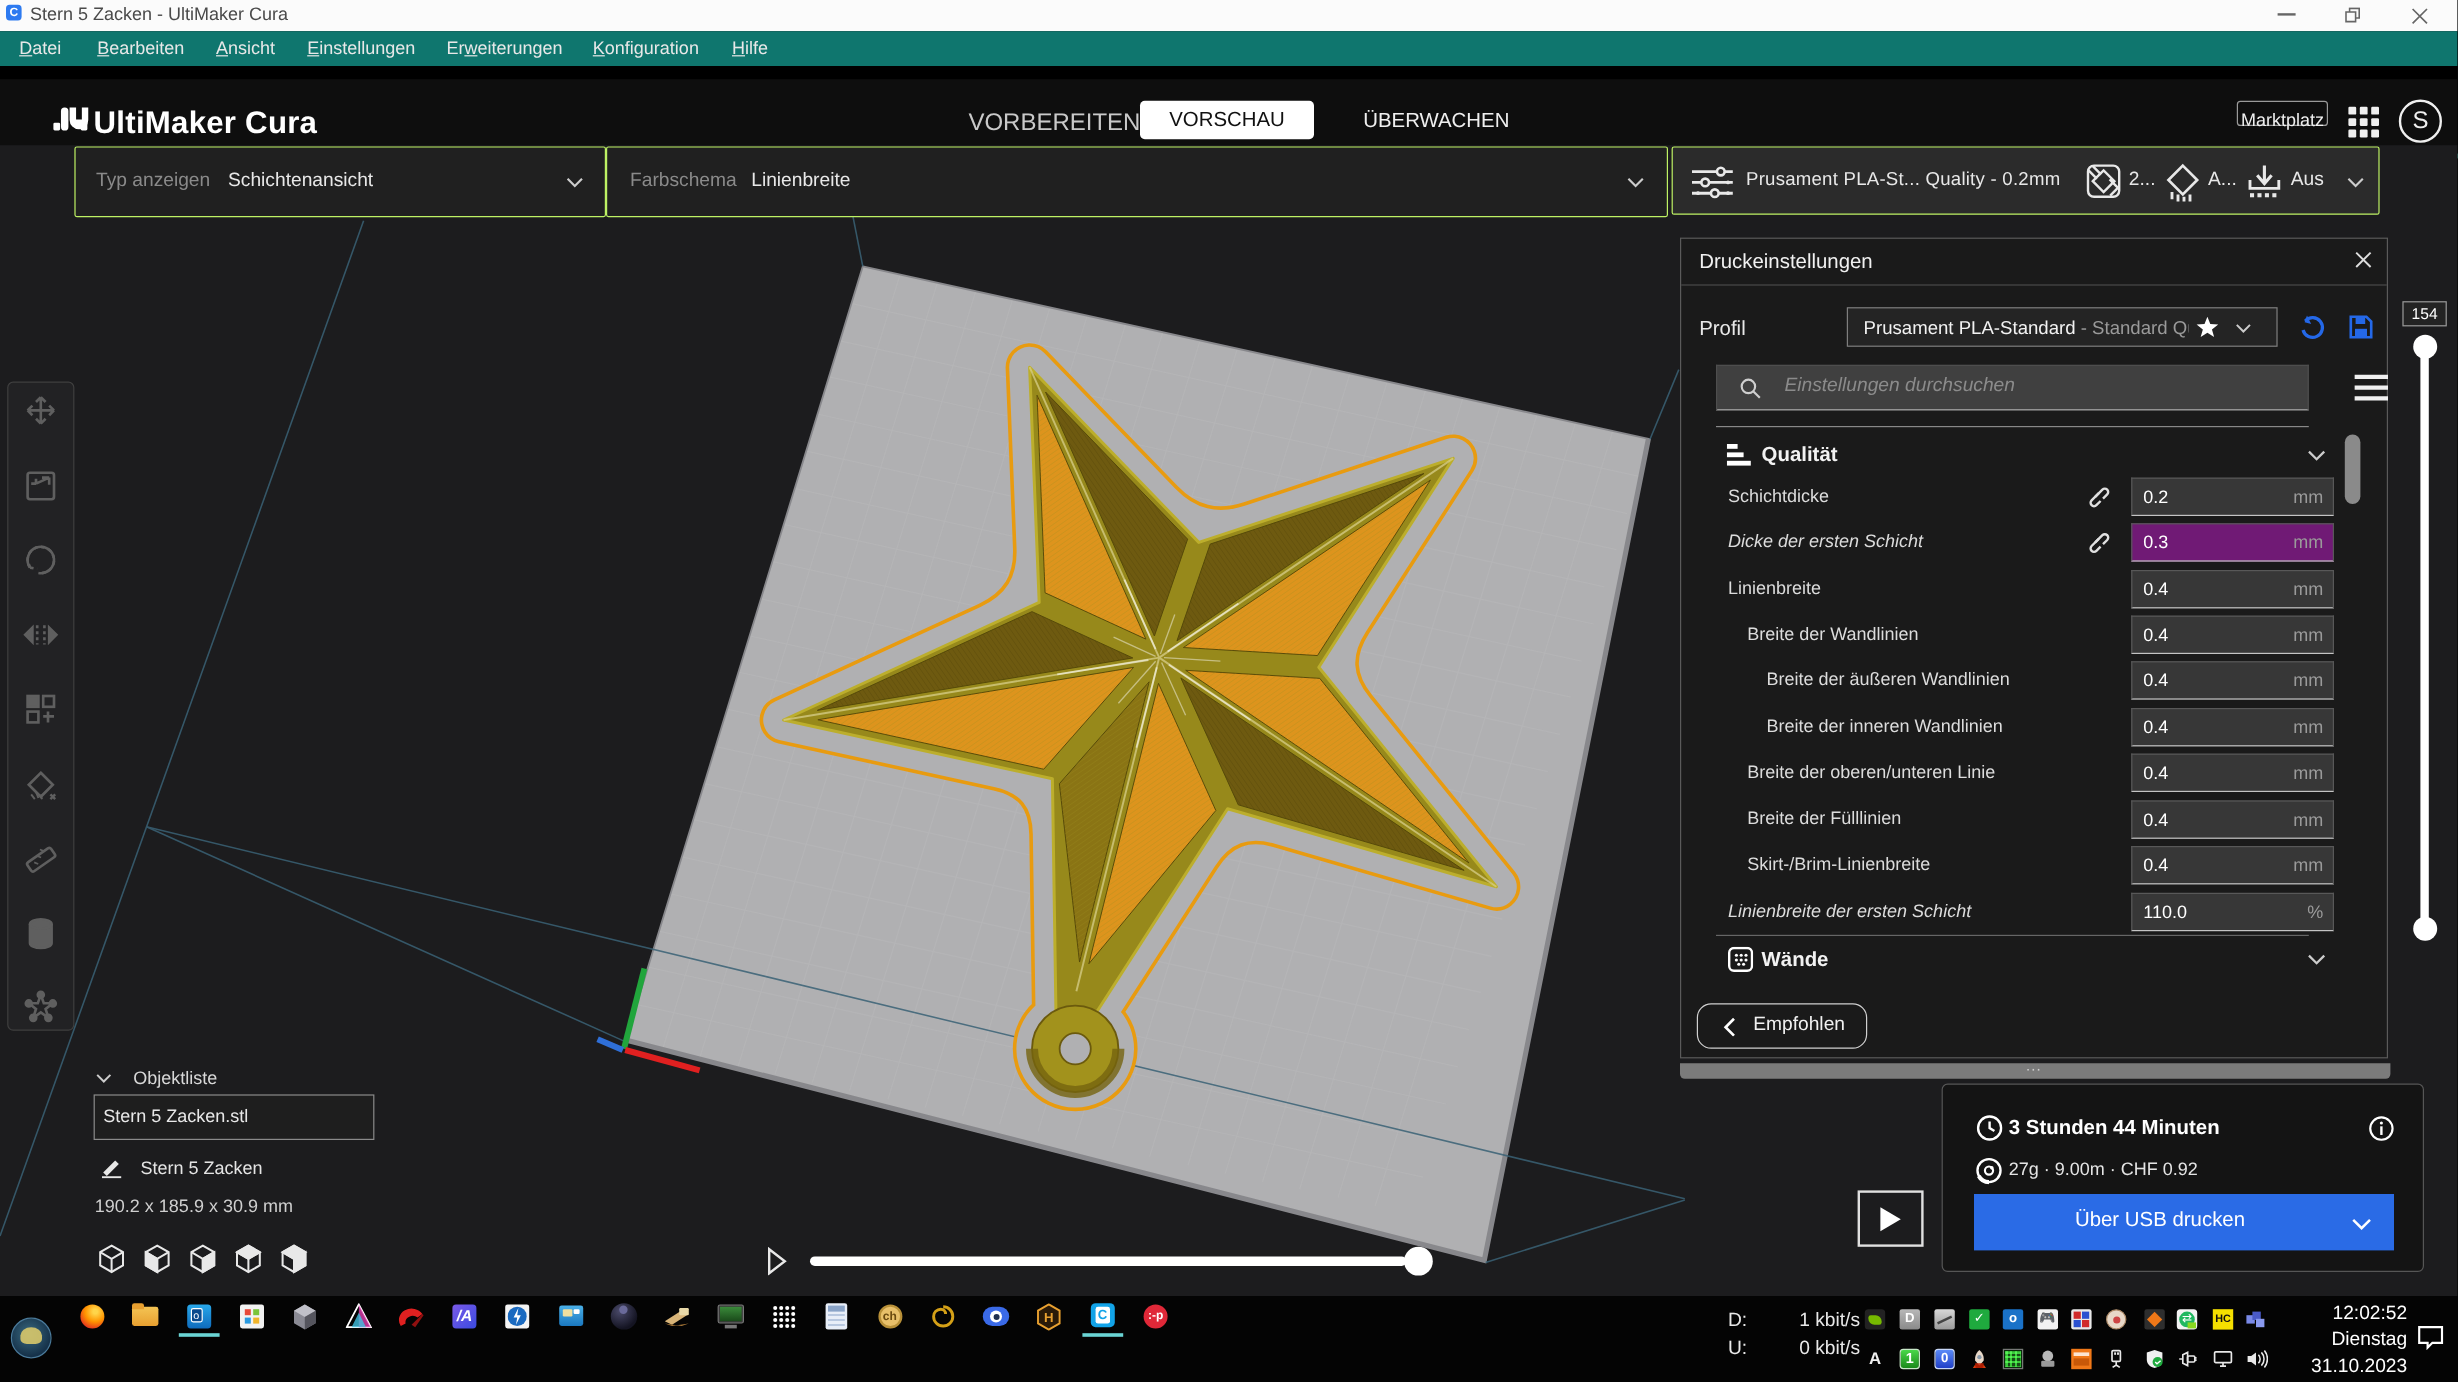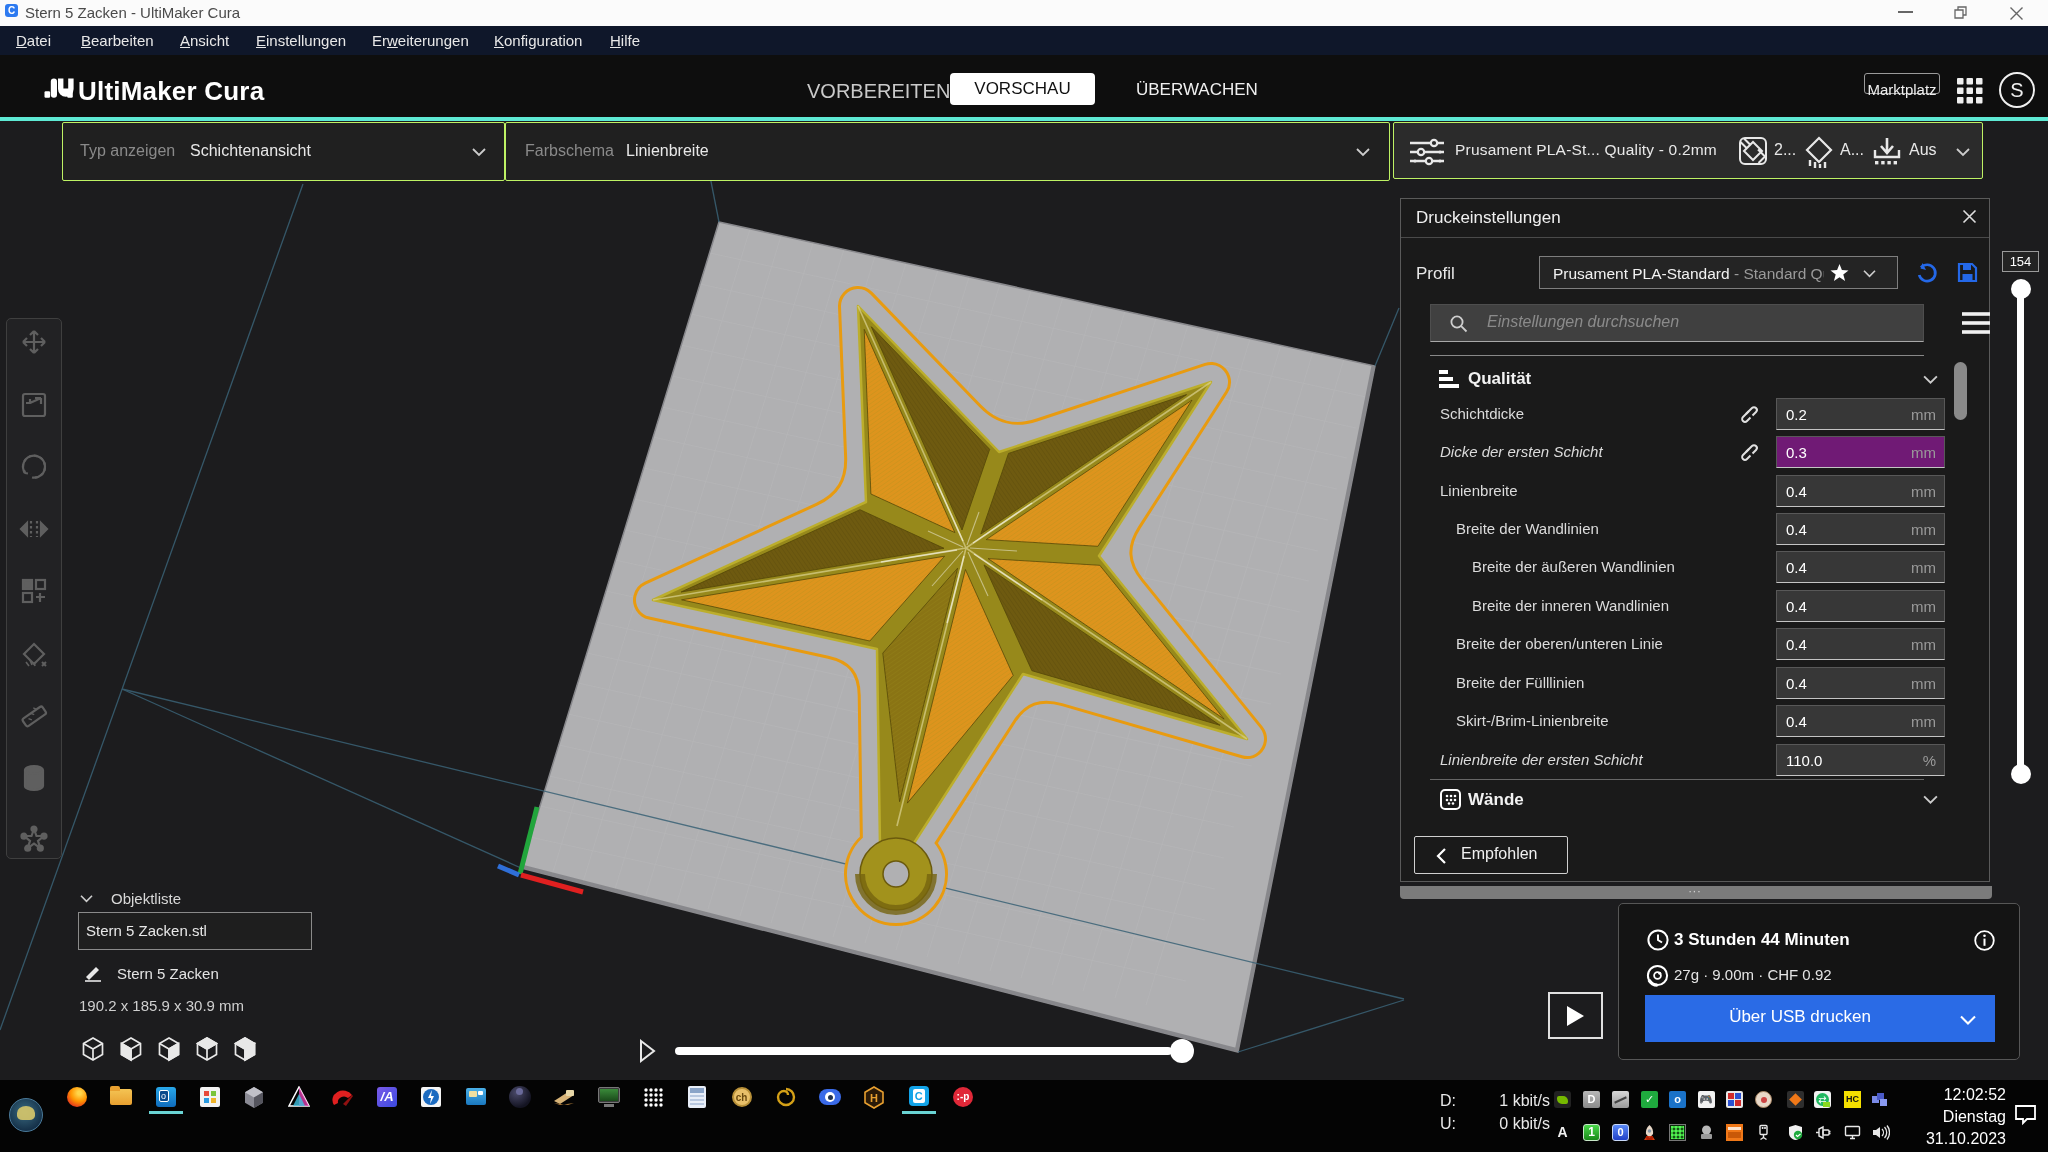--- a/index.html
+++ b/index.html
@@ -1,21 +1,21 @@
 <!DOCTYPE html>
 <html><head><meta charset="utf-8">
 <style>
 *{margin:0;padding:0;box-sizing:border-box}
 html,body{width:2048px;height:1152px;overflow:hidden;background:#000}
 #app{position:absolute;top:0;left:0;width:2048px;height:1152px;font-family:"Liberation Sans",sans-serif;overflow:hidden}
 .abs{position:absolute}
 #titlebar{top:0;left:0;width:2048px;height:26px;background:#fbfbfb;color:#4a4a4a;font-size:15px}
-#menubar{top:26px;left:0;width:2048px;height:29px;background:#0f172a;color:#e8e8e8;font-size:15px}
+#menubar{top:26px;left:0;width:2048px;height:29px;background:#0f766e;color:#e8e8e8;font-size:15px}
 .mitem{position:absolute;top:6px}
-#header{top:55px;left:0;width:2048px;height:66px;background:#0e0e0e;border-bottom:4px solid #5eead4}
+#header{top:66px;left:0;width:2048px;height:66px;background:#0e0e0e;border-bottom:4px solid #5eead4}
 #viewport{top:121px;left:0;width:2048px;height:959px;background:#1c1c1e}
 .dbox{position:absolute;background:#202020;border:1px solid #bef264;border-radius:2px}
 .glabel{color:#8a8a8a;font-size:16px}
 .wlabel{color:#e8e8e8;font-size:16px}
 #taskbar{top:1080px;left:0;width:2048px;height:72px;background:#040404}
 </style></head>
 <body>
 <div id="app">
 
 <div class="abs" id="titlebar">
@@ -434,21 +434,21 @@
         <circle cx="11" cy="11" r="1.3"></circle>
         <circle cx="15" cy="11" r="1.3"></circle>
         <circle cx="9" cy="14.5" r="1.3"></circle>
         <circle cx="13" cy="14.5" r="1.3"></circle>
       </g>
     </svg>
 <div class="abs" style="left:1468px;top:790px;font-size:17px;font-weight:bold;color:#f2f2f2">Wände</div>
 <svg class="abs" style="left:1922px;top:793px" width="17" height="13" viewBox="0 0 16 12">
       <path d="M2 3l6 6 6-6" fill="none" stroke="#ccc" stroke-width="1.8"></path>
     </svg>
-<div class="abs" style="left:1414px;top:836px;width:154px;height:38px;border:1px solid #d0d0d0;border-radius:2px">
+<div class="abs" style="left:1414px;top:836px;width:142px;height:38px;border:1px solid #d0d0d0;border-radius:12px">
  <svg class="abs" style="left:21px;top:11px" width="11" height="16" viewBox="0 0 11 16">
         <path d="M9 1L2 8l7 7" fill="none" stroke="#fff" stroke-width="2.2"></path>
       </svg>
  <div class="abs" style="left:46px;top:8px;font-size:16px;color:#f0f0f0">Empfohlen</div>
 </div>
 <div class="abs" style="left:1400px;top:886px;width:592px;height:13px;background:#7b7b7b;border-radius:0 0 4px 4px">
  <div class="abs" style="left:288px;top:4px;width:18px;height:4px;color:#cfcfcf;font-size:13px;line-height:2px">···</div>
 </div>
 
 <svg class="abs" style="left:79px;top:893px" width="15" height="11" viewBox="0 0 16 12">

